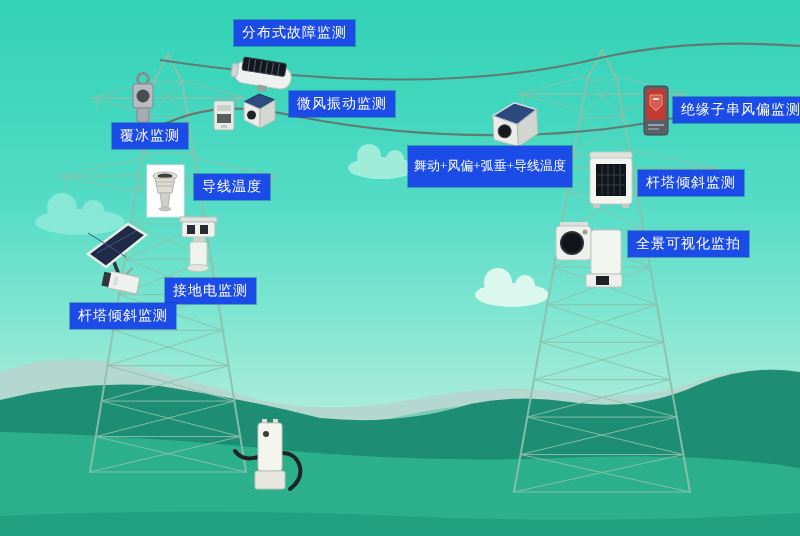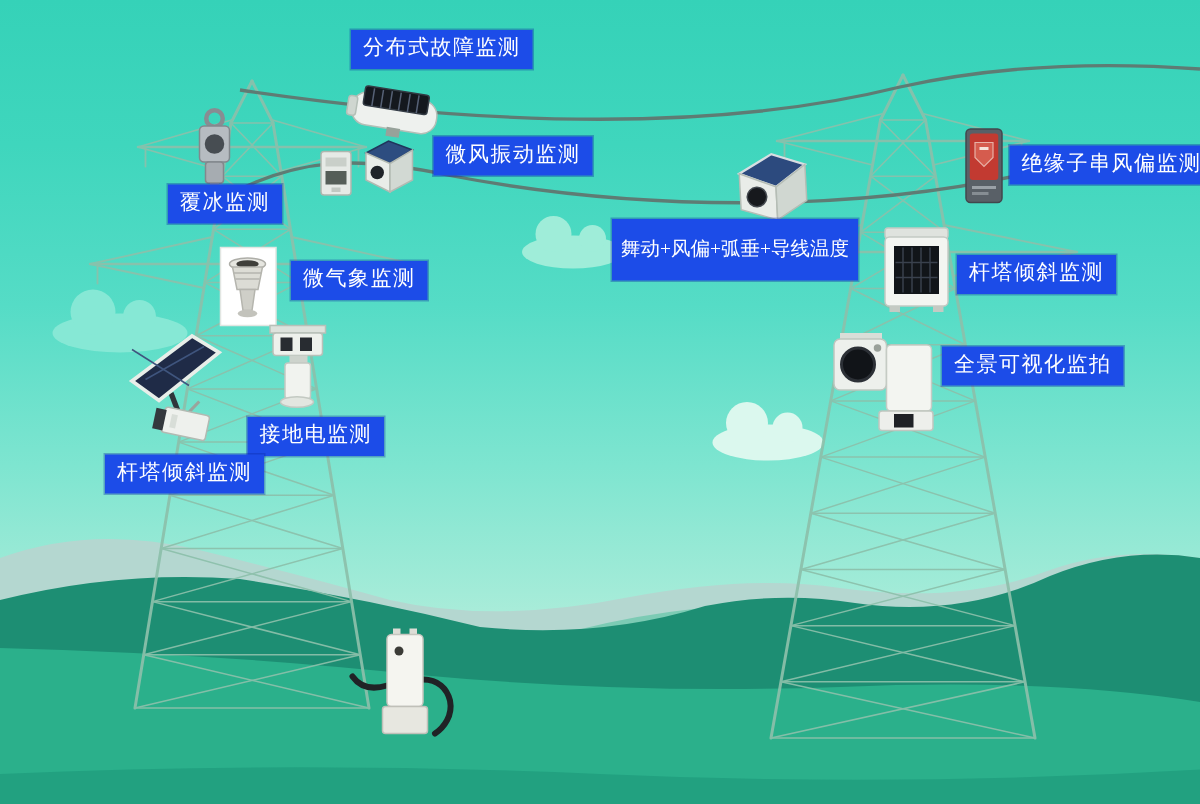--- a/index.html
+++ b/index.html
@@ -289,21 +289,21 @@
         <rect x="12" y="4" width="24" height="48" rx="3" fill="#f5f5f0" stroke="#c6c6bf"></rect>
         <circle cx="20" cy="15" r="3" fill="#3c3c37"></circle>
         <rect x="9" y="52" width="30" height="18" rx="2" fill="#e7e7e0" stroke="#c0c0b9"></rect>
       </g>
     </g>
   </svg>
 
   <div class="lbl" style="left:234px;top:20px;">分布式故障监测</div>
   <div class="lbl" style="left:289px;top:91px;">微风振动监测</div>
   <div class="lbl" style="left:112px;top:123px;">覆冰监测</div>
-  <div class="lbl" style="left:194px;top:174px;">微气象监测</div>
+  <div class="lbl" style="left:194px;top:174px;">导线温度</div>
   <div class="lbl" style="left:165px;top:278px;">接地电监测</div>
   <div class="lbl" style="left:70px;top:303px;">杆塔倾斜监测</div>
   <div class="lbl small" style="left:408px;top:146px;">舞动+风偏+弧垂+导线温度</div>
   <div class="lbl" style="left:673px;top:97px;">绝缘子串风偏监测</div>
   <div class="lbl" style="left:628px;top:231px;">全景可视化监拍</div>
   <div class="lbl" style="left:638px;top:170px;">杆塔倾斜监测</div>
 
 </div>
 
 </body></html>

